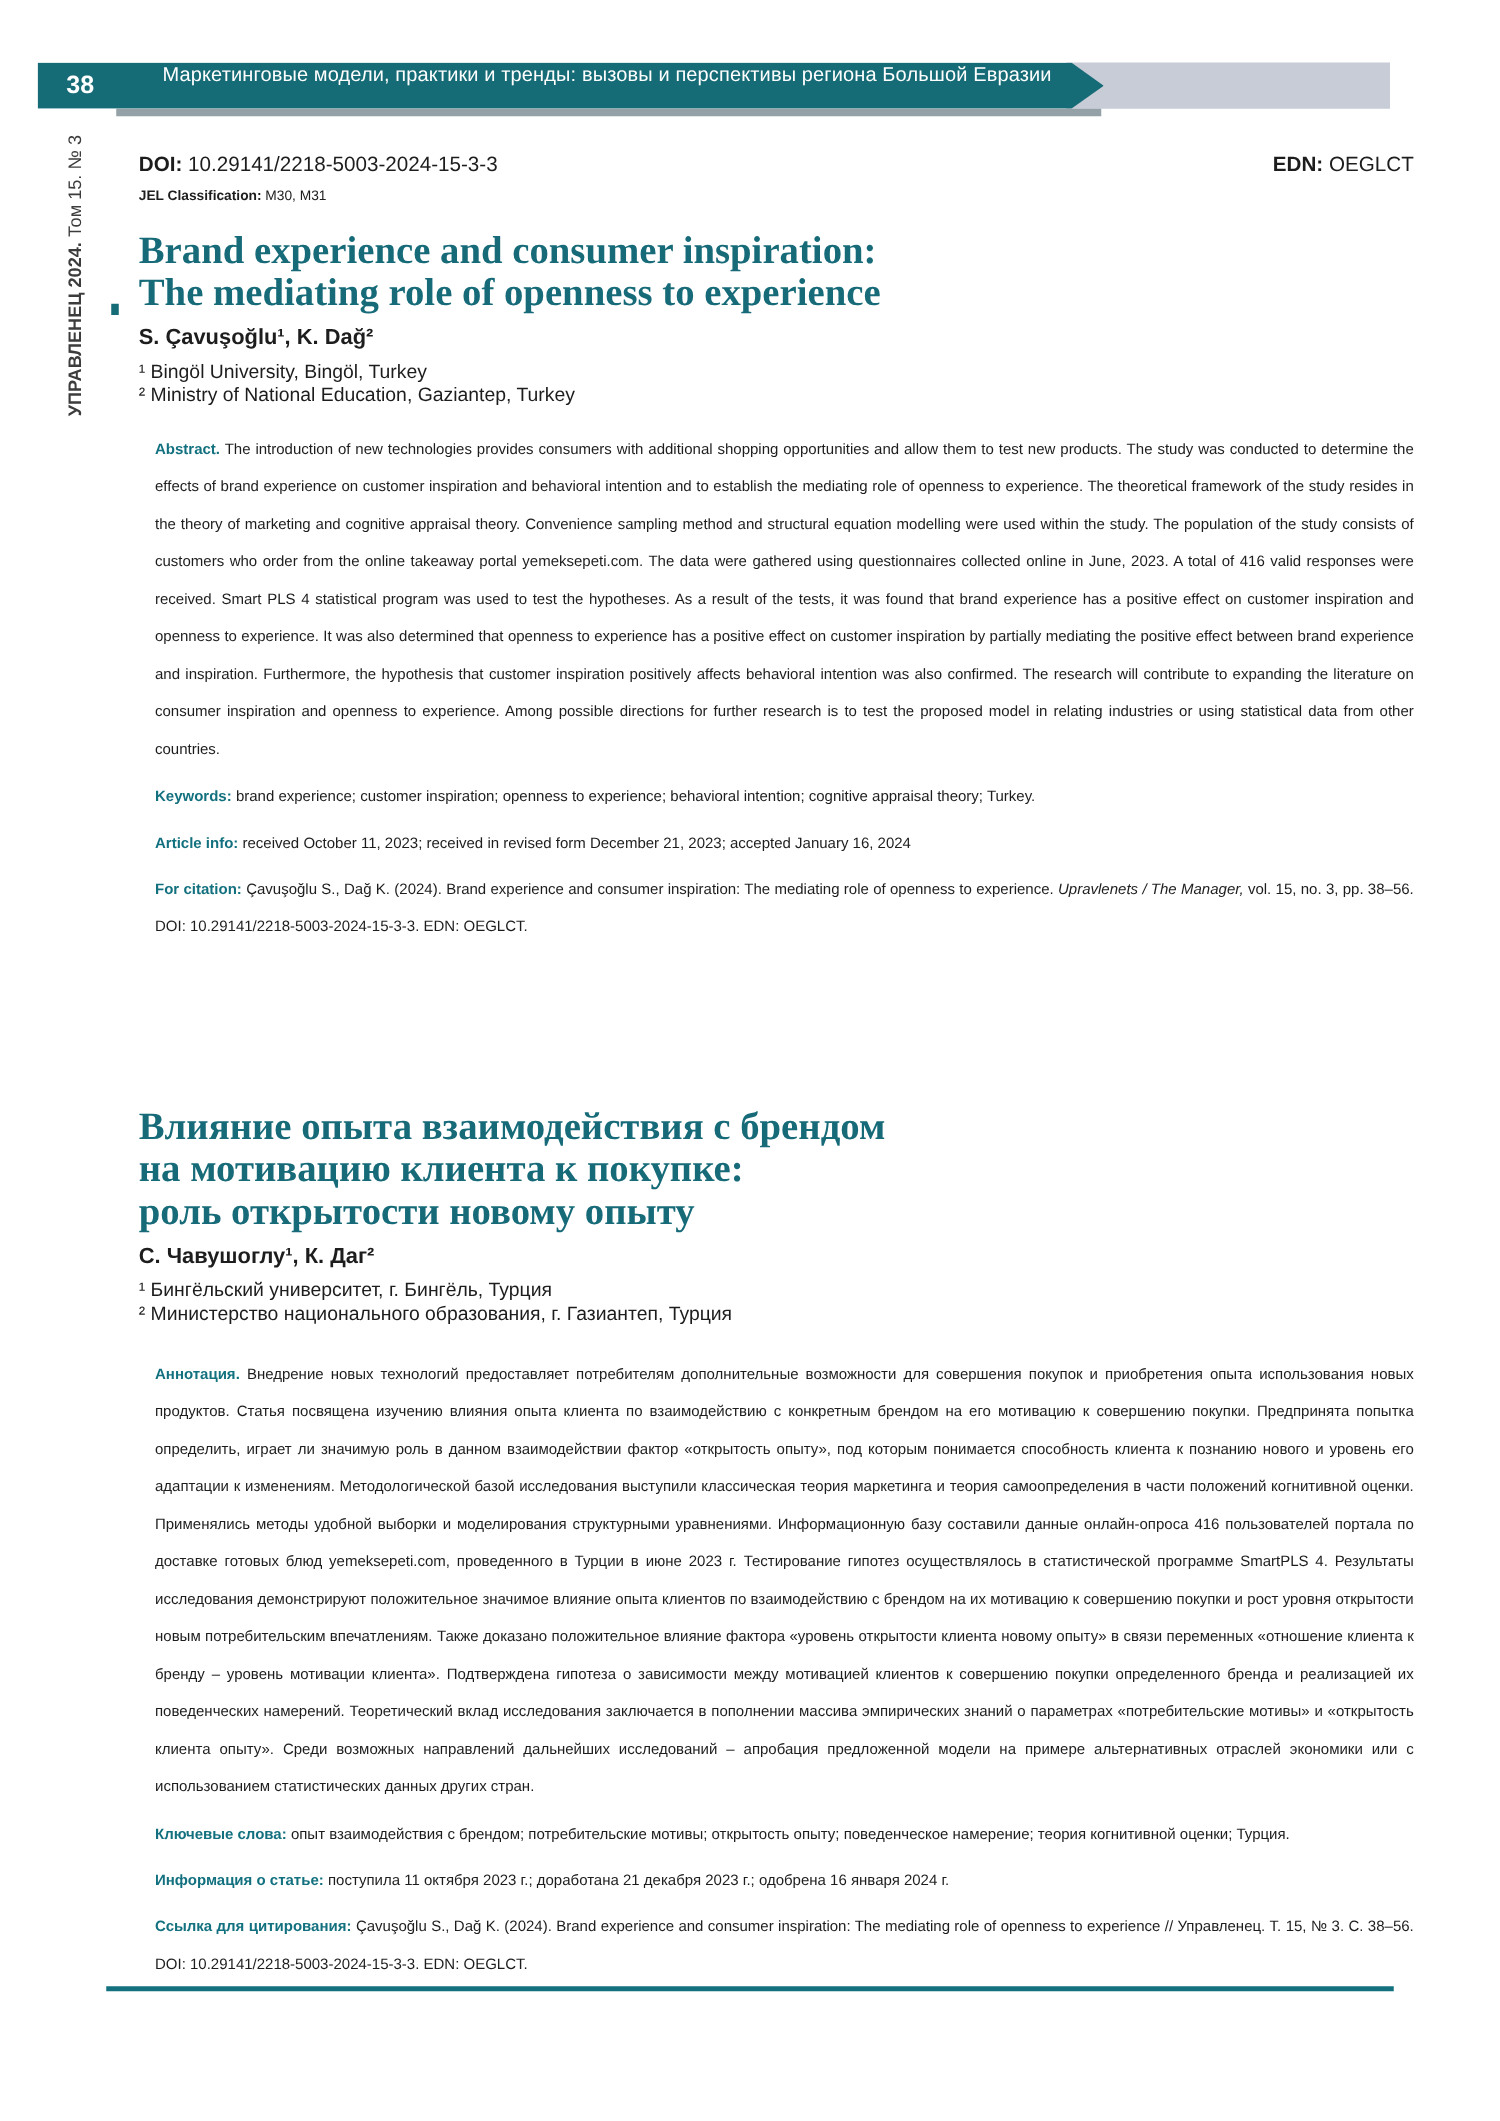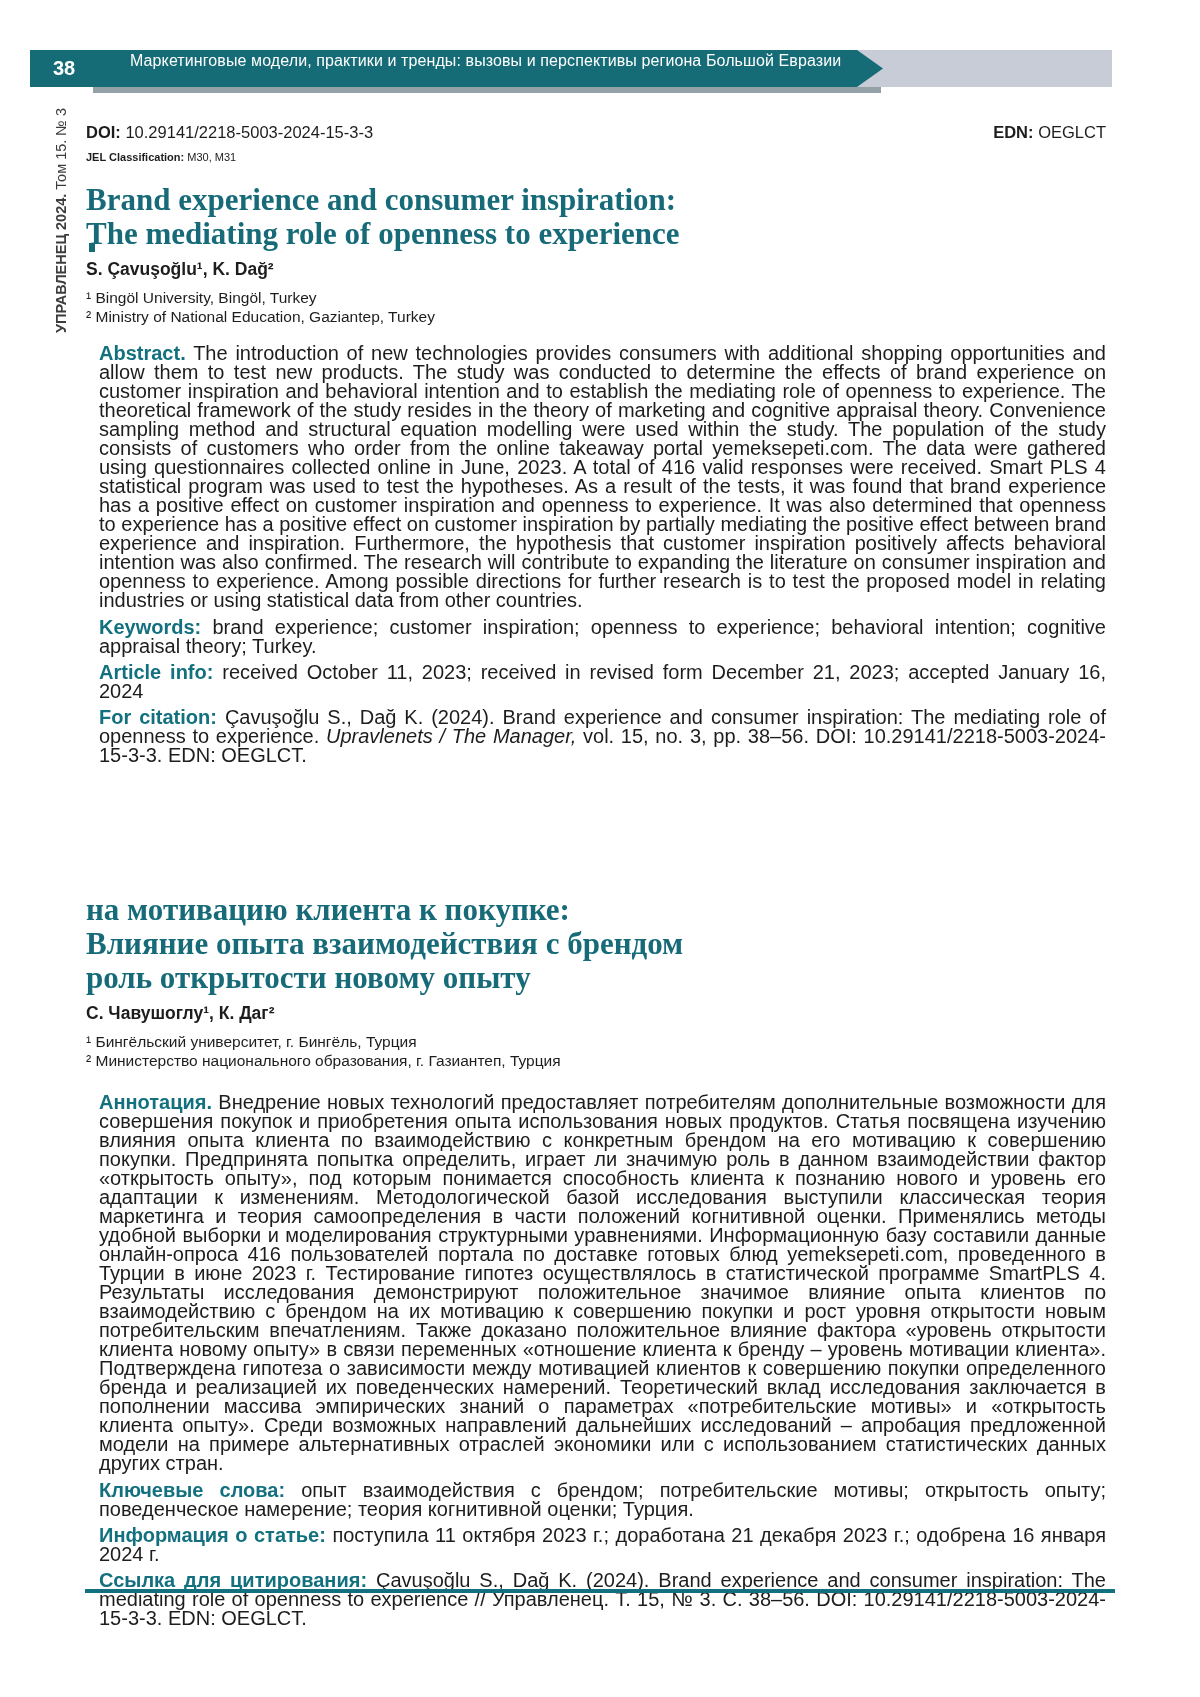--- a/index.html
+++ b/index.html
@@ -20,32 +20,32 @@
   .running-title{ position:absolute; left:130px; top:42px; height:37px; display:flex; align-items:center;
                   color:#fff; font-size:16px; letter-spacing:0.1px; }
 
   
   .sidebar-text { position:absolute; left:53px; top:333px; transform:rotate(-90deg); transform-origin:0 0;
                   font-size:14.5px; color:#3c3c3c; white-space:nowrap; }
   .sidebar-text .b { font-weight:bold; }
   .teal-bullet  { position:absolute; left:89px; top:243px; width:6px; height:9px; background:#156b76; }
 
   
-  .content  { position:absolute; left:86px; top:123px; width:1020px; }
+  .content  { position:absolute; left:111px; top:123px; width:1020px; }
   .meta-row { display:flex; justify-content:space-between; font-size:16.5px; }
   .jel      { margin-top:9px; font-size:11px; }
   .bl       { font-weight:bold; }
 
   .title    { margin-top:20px; font-family:"Liberation Serif", serif; font-weight:bold;
               font-size:31px; line-height:34px; color:#176b79; }
   .title-ru { margin-top:128px; }
   .authors  { margin-top:8px; font-size:17.5px; font-weight:bold; }
   .affils   { margin-top:8px; font-size:15.5px; line-height:19px; }
 
-  .para     { margin:0; padding-left:13px; text-align:justify; font-size:20px; line-height:19px; }
+  .para     { margin:0; padding-left:13px; text-align:justify; font-size:12px; line-height:30px; }
   .label    { font-weight:bold; color:#13717f; }
   .abstract { margin-top:18px; }
   .kw       { margin-top:8px; }
   .info     { margin-top:7px; }
   .cite     { margin-top:7px; }
   .abstract-ru { margin-top:23px; }
   .journal-italic { font-style:italic; }
 
   .bottom-rule { position:absolute; left:85px; top:1589px; width:1030px; height:4px; background:#13717f; }
 </style>
@@ -83,22 +83,22 @@
 
     <p class="para abstract"><span class="label">Abstract.</span> <span>The introduction of new technologies provides consumers with additional shopping opportunities and allow them to test new products. The study was conducted to determine the effects of brand experience on customer inspiration and behavioral intention and to establish the mediating role of openness to experience. The theoretical framework of the study resides in the theory of marketing and cognitive appraisal theory. Convenience sampling method and structural equation modelling were used within the study. The population of the study consists of customers who order from the online takeaway portal yemeksepeti.com. The data were gathered using questionnaires collected online in June, 2023. A total of 416 valid responses were received. Smart PLS 4 statistical program was used to test the hypotheses. As a result of the tests, it was found that brand experience has a positive effect on customer inspiration and openness to experience. It was also determined that openness to experience has a positive effect on customer inspiration by partially mediating the positive effect between brand experience and inspiration. Furthermore, the hypothesis that customer inspiration positively affects behavioral intention was also confirmed. The research will contribute to expanding the literature on consumer inspiration and openness to experience. Among possible directions for further research is to test the proposed model in relating industries or using statistical data from other countries.</span></p>
 
     <p class="para kw"><span class="label">Keywords:</span> <span>brand experience; customer inspiration; openness to experience; behavioral intention; cognitive appraisal theory; Turkey.</span></p>
 
     <p class="para info"><span class="label">Article info:</span> <span>received October 11, 2023; received in revised form December 21, 2023; accepted January 16, 2024</span></p>
 
     <p class="para cite"><span class="label">For citation:</span> <span>Çavuşoğlu S., Dağ K. (2024). Brand experience and consumer inspiration: The mediating role of openness to experience. </span><span class="journal-italic">Upravlenets / The Manager,</span><span> vol. 15, no. 3, pp. 38–56. DOI: 10.29141/2218-5003-2024-15-3-3. EDN: OEGLCT.</span></p>
 
     <div class="title title-ru">
+      <div>Влияние опыта взаимодействия с брендом</div>
       <div>на мотивацию клиента к покупке:</div>
-      <div>Влияние опыта взаимодействия с брендом</div>
       <div>роль открытости новому опыту</div>
     </div>
     <div class="authors">С. Чавушоглу¹, К. Даг²</div>
     <div class="affils">
       <div>¹ Бингёльский университет, г. Бингёль, Турция</div>
       <div>² Министерство национального образования, г. Газиантеп, Турция</div>
     </div>
 
     <p class="para abstract-ru"><span class="label">Аннотация.</span> <span>Внедрение новых технологий предоставляет потребителям дополнительные возможности для совершения покупок и приобретения опыта использования новых продуктов. Статья посвящена изучению влияния опыта клиента по взаимодействию с конкретным брендом на его мотивацию к совершению покупки. Предпринята попытка определить, играет ли значимую роль в данном взаимодействии фактор «открытость опыту», под которым понимается способность клиента к познанию нового и уровень его адаптации к изменениям. Методологической базой исследования выступили классическая теория маркетинга и теория самоопределения в части положений когнитивной оценки. Применялись методы удобной выборки и моделирования структурными уравнениями. Информационную базу составили данные онлайн-опроса 416 пользователей портала по доставке готовых блюд yemeksepeti.com, проведенного в Турции в июне 2023 г. Тестирование гипотез осуществлялось в статистической программе SmartPLS 4. Результаты исследования демонстрируют положительное значимое влияние опыта клиентов по взаимодействию с брендом на их мотивацию к совершению покупки и рост уровня открытости новым потребительским впечатлениям. Также доказано положительное влияние фактора «уровень открытости клиента новому опыту» в связи переменных «отношение клиента к бренду – уровень мотивации клиента». Подтверждена гипотеза о зависимости между мотивацией клиентов к совершению покупки определенного бренда и реализацией их поведенческих намерений. Теоретический вклад исследования заключается в пополнении массива эмпирических знаний о параметрах «потребительские мотивы» и «открытость клиента опыту». Среди возможных направлений дальнейших исследований – апробация предложенной модели на примере альтернативных отраслей экономики или с использованием статистических данных других стран.</span></p>
 

